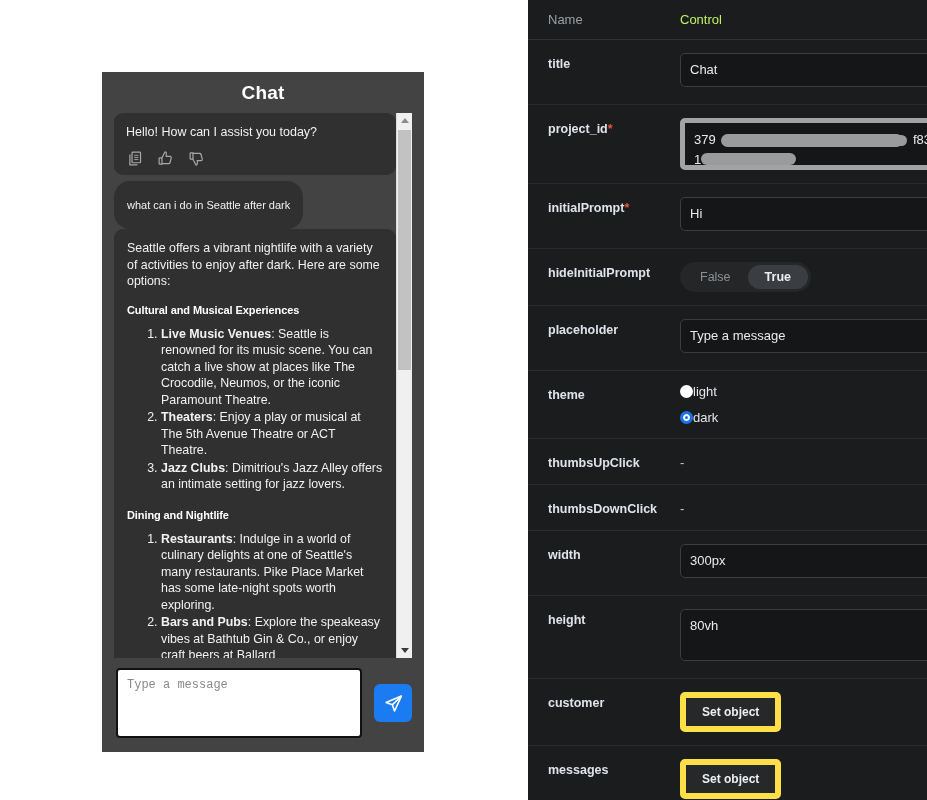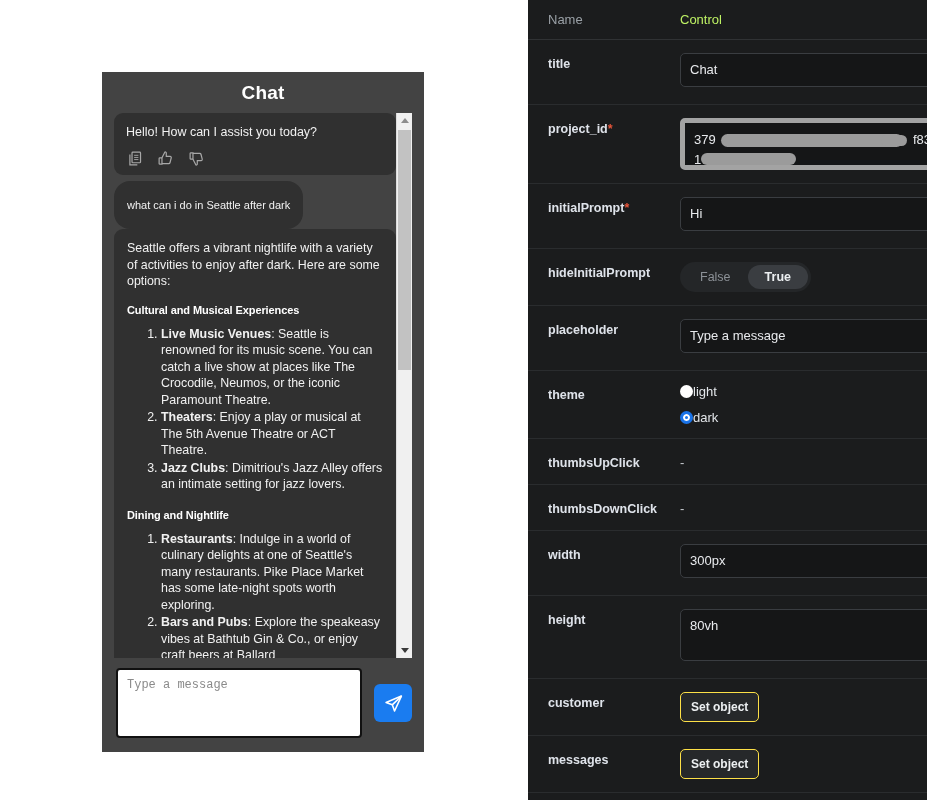--- a/index.html
+++ b/index.html
@@ -168,22 +168,22 @@
   .rdo{
     width:13px;height:13px;border-radius:50%;background:#ffffff;flex:none;
     box-sizing:border-box;
   }
   .rdo.sel{background:#1a73e8;border:3px solid #1a73e8;box-shadow:inset 0 0 0 2px #ffffff;}
   .rdo-lbl{color:#e3e6ea;font-size:13px;}
 
   .dash{color:#c8ccd1;font-size:13px;padding-top:3px;display:inline-block;}
 
   .setbtn{
-    background:#26282a;border:1px solid #fde047;border-radius:5px;
-    color:#eceff1;font-size:12px;font-weight:bold;padding:7px 10px;
+    background:#26282a;border:6px solid #fde047;border-radius:5px;
+    color:#eceff1;font-size:12px;font-weight:bold;padding:7px 16px;
     cursor:pointer;font-family:"Liberation Sans",sans-serif;
   }
 </style>
 </head>
 <body>
 
 <div id="left-stage">
 
   <div class="chat-widget">
 

